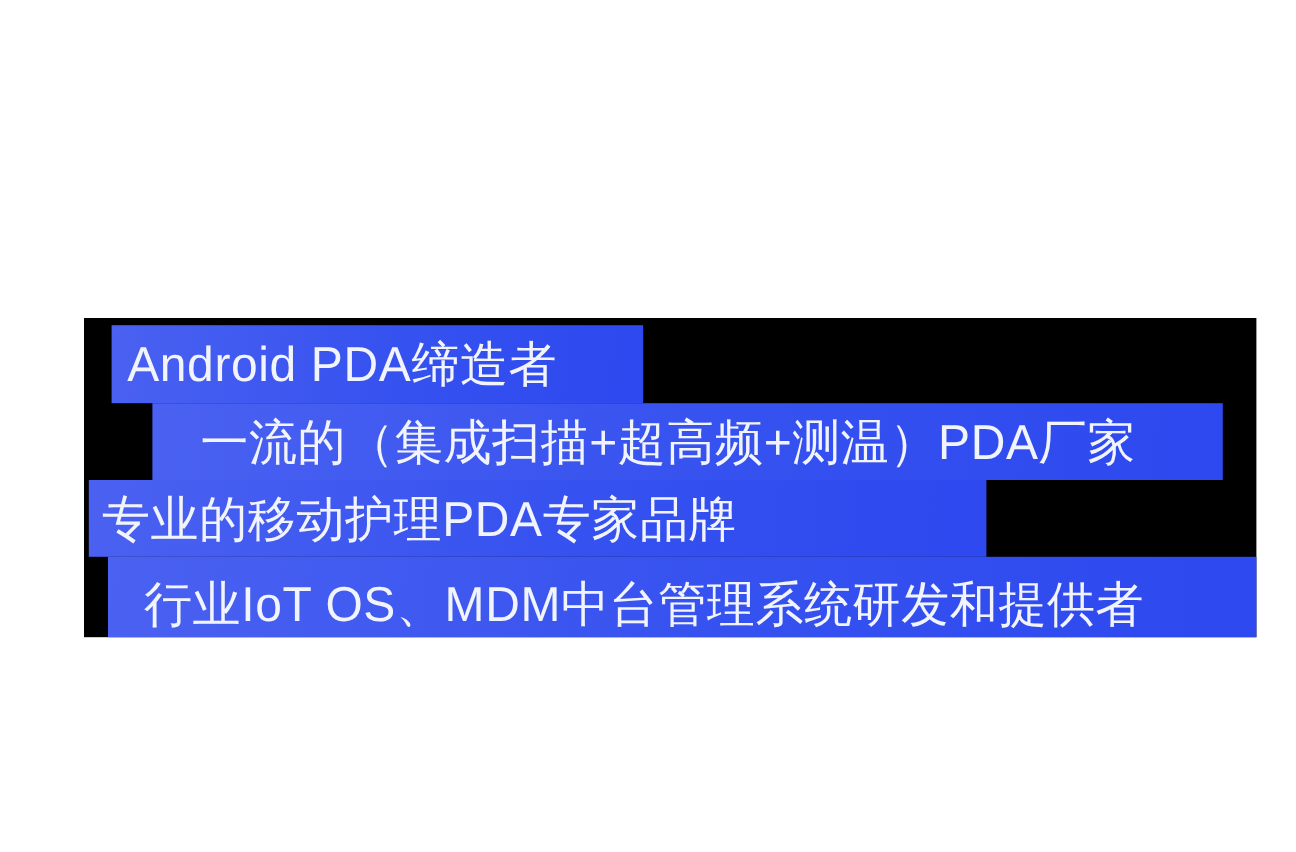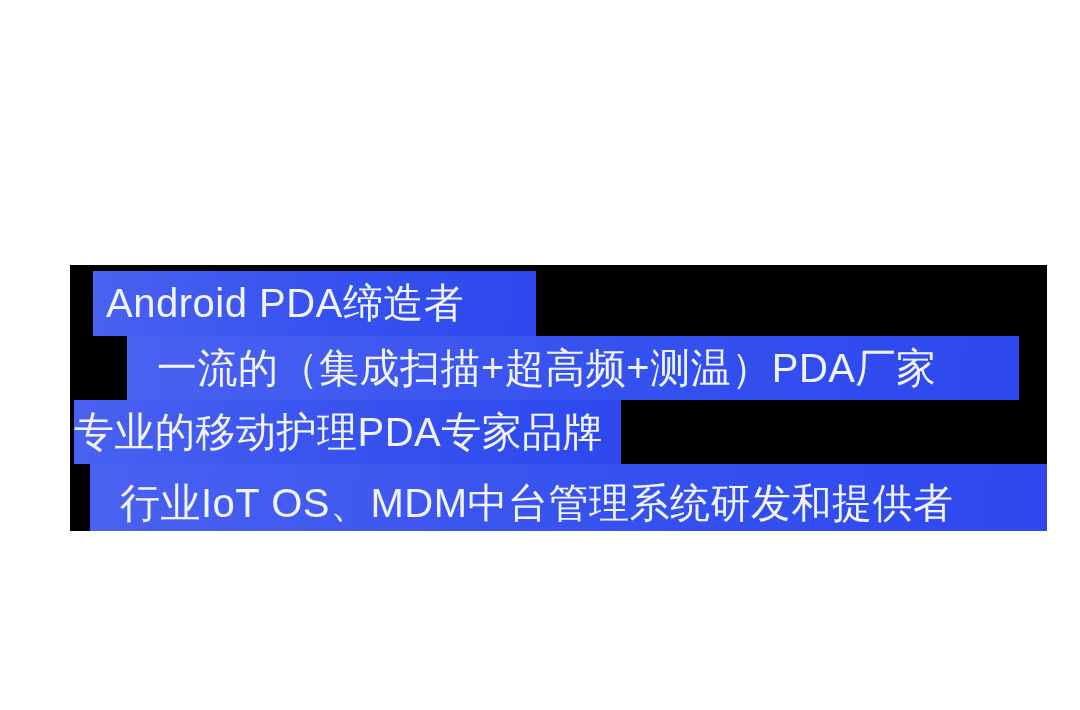--- a/index.html
+++ b/index.html
@@ -35,22 +35,22 @@
       var(--highlight-light, #4a61f1) 0%,
       var(--highlight-color, #3551ef) 55%,
       var(--highlight-dark, #2d49ef) 100%);
     color: var(--text-color, #f1f3fd);
     font-family: "Liberation Sans", "DejaVu Sans", sans-serif;
     font-weight: 300;
     font-size: 40px;
     letter-spacing: 0.5px;
   }
   .hl-bar-1 { left: 3px;  top: 6px;   width: 443px; height: 65px; padding-left: 13px; margin-left: 20px; }
-  .hl-bar-2 { left: 57px; top: 71px;  width: 892px; height: 64px; padding-left: 30px; }
-  .hl-bar-3 { left: 4px;  top: 135px; width: 547px; height: 64px; }
+  .hl-bar-2 { left: 57px; top: 71px;  width: 892px; height: 64px; padding-left: 40px; }
+  .hl-bar-3 { left: 4px;  top: 135px; width: 748px; height: 64px; padding-left: 11px; }
   .hl-bar-4 { left: 20px; top: 199px; width: 957px; height: 67px; padding-left: 30px; align-items: flex-end; }
   .hl-text {
     display: inline-block;
     transform: scaleY(1.02);
   }
 </style>
 </head>
 <body>
 
 <div class="stage">

